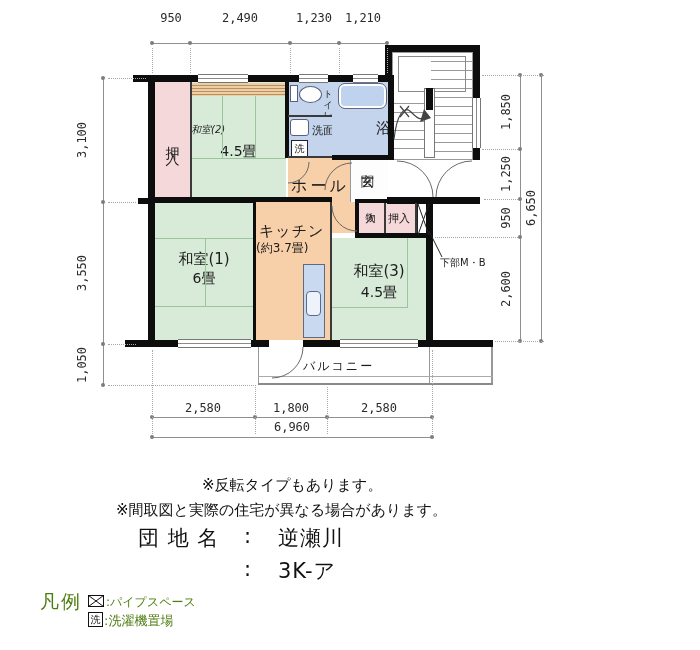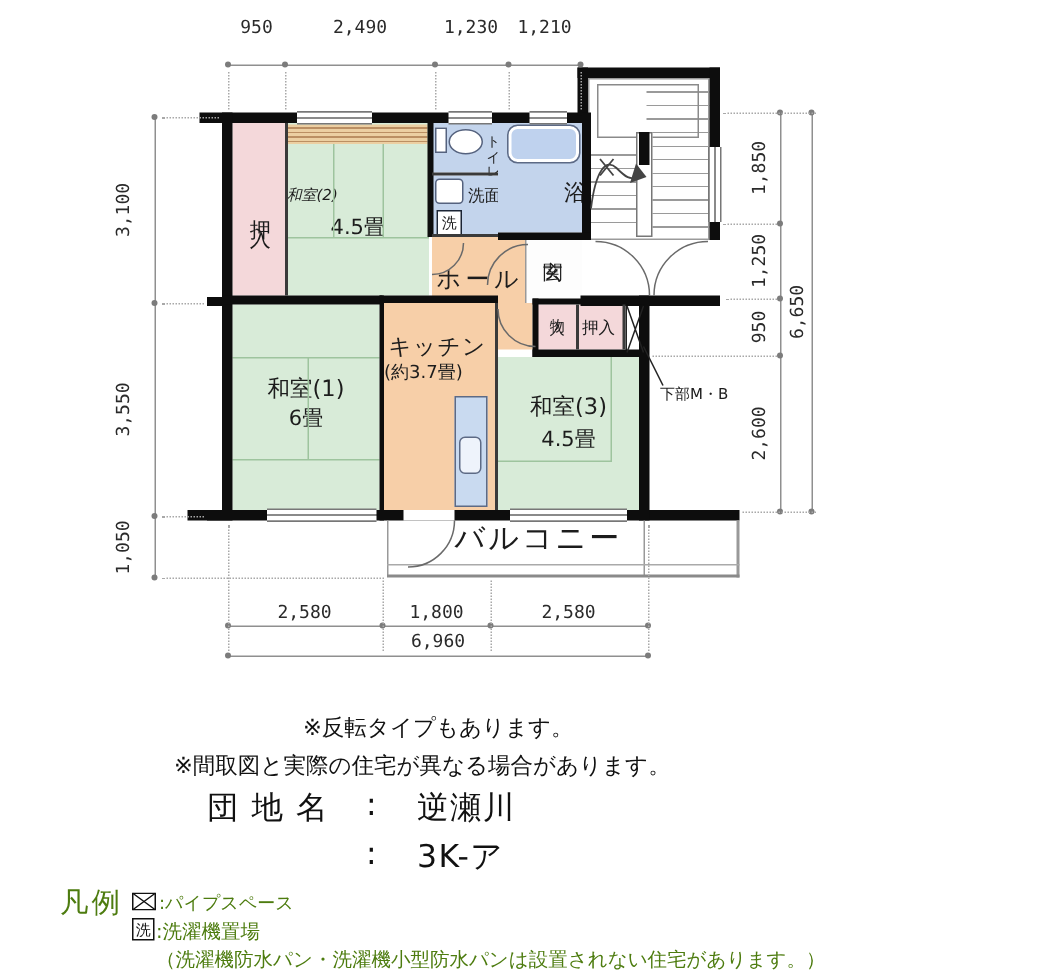--- a/index.html
+++ b/index.html
@@ -134,21 +134,21 @@
   <div class="win" style="left:178px;top:339px;width:73px;height:9px;"></div>
   <div class="win" style="left:340px;top:339px;width:78px;height:9px;"></div>
   <div class="winv" style="left:472px;top:98px;width:9px;height:50px;"></div>
   <div style="position:absolute;left:269px;top:340px;width:34px;height:7px;background:#fff;"></div>
 
   <div class="lite" style="left:258px;top:347px;width:1px;height:37px;"></div>
   <div class="lite" style="left:491px;top:347px;width:2px;height:38px;"></div>
   <div class="lite" style="left:429px;top:347px;width:1px;height:37px;"></div>
   <div class="lite" style="left:258px;top:376px;width:235px;height:1px;background:#aaa;"></div>
   <div class="lite" style="left:258px;top:383px;width:235px;height:2px;background:#8a8a8a;"></div>
-  <div class="rlabel" style="left:303px;top:345px;font-size:20px;letter-spacing:2px;">バルコニー</div>
+  <div class="rlabel" style="left:303px;top:358px;font-size:12px;letter-spacing:2px;">バルコニー</div>
 
   <div class="rlabel" style="left:440px;top:256px;font-size:10px;">下部M・B</div>
 
   <svg class="overlay" width="700" height="650" viewBox="0 0 700 650">
     <g stroke="#6a6a6a" stroke-width="1" fill="none">
       <path d="M303 347 A31 31 0 0 1 272 378"></path>
       <path d="M332 206 A25 25 0 0 0 357 231"></path>
       <path d="M309 162 A21 21 0 0 1 288 183"></path>
       <path d="M352 163 A27 27 0 0 0 325 190"></path>
       <path d="M397 161 A36 36 0 0 1 433 197"></path>
@@ -243,15 +243,14 @@
   <div class="leg" style="left:40px;top:589px;font-size:19px;letter-spacing:2px;">凡例</div>
   <svg class="abs" style="left:88px;top:595px;" width="16" height="12" viewBox="0 0 16 12">
     <rect x="0.5" y="0.5" width="15" height="11" fill="#fff" stroke="#111"></rect>
     <path d="M0.5 0.5 L15.5 11.5 M15.5 0.5 L0.5 11.5" stroke="#111" fill="none"></path>
   </svg>
   <div class="leg" style="left:106px;top:594px;font-size:12px;">:パイプスペース</div>
   <div style="position:absolute;left:88px;top:612px;width:15px;height:15px;border:1px solid #111;box-sizing:border-box;display:flex;align-items:center;justify-content:center;">
     <span style="font-size:10px;color:#111;">洗</span>
   </div>
   <div class="leg" style="left:104px;top:612px;font-size:13px;">:洗濯機置場</div>
-  <div class="leg" style="left:104px;top:631px;font-size:13px;">（洗濯機防水パン・洗濯機小型防水パンは設置されない住宅があります。）</div>
 
 </div>
 
 </body></html>

